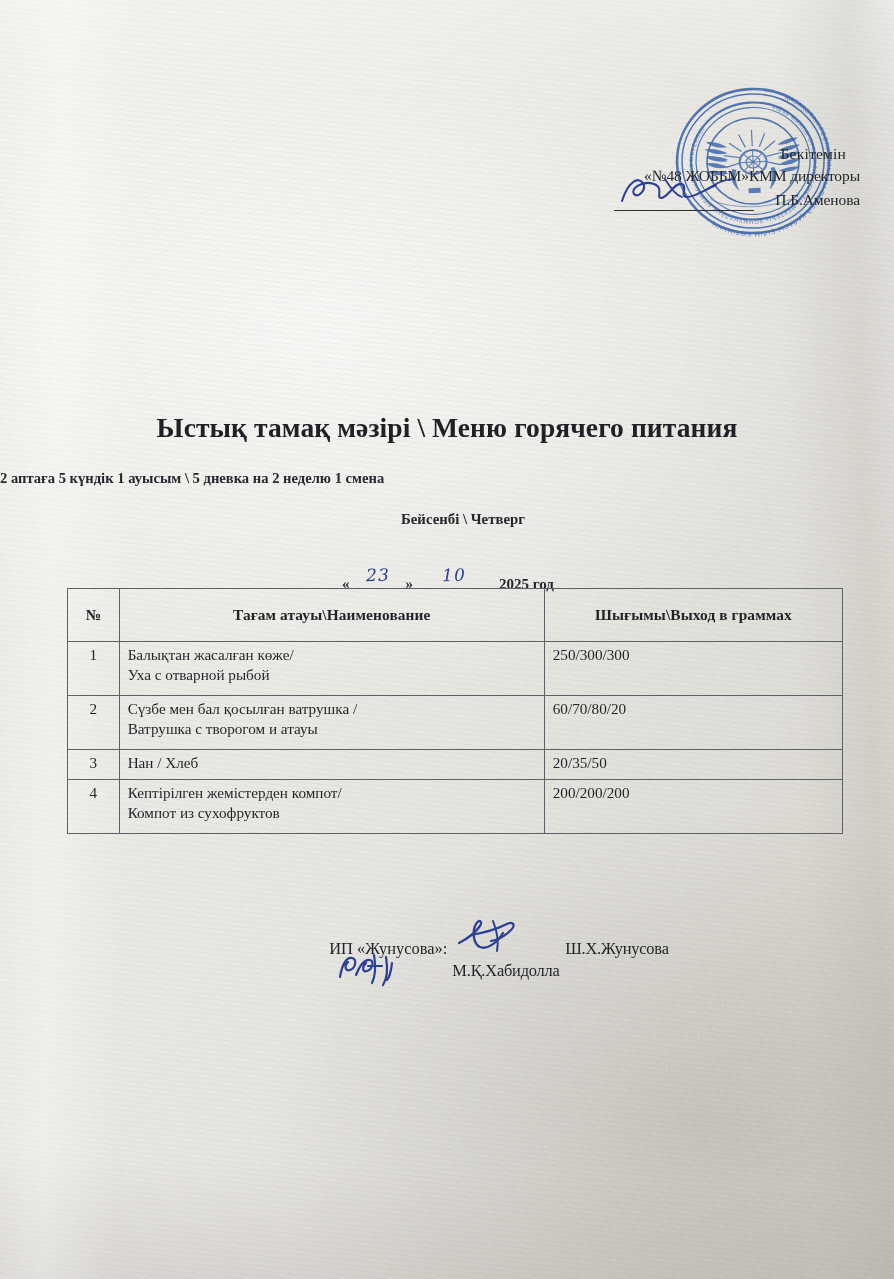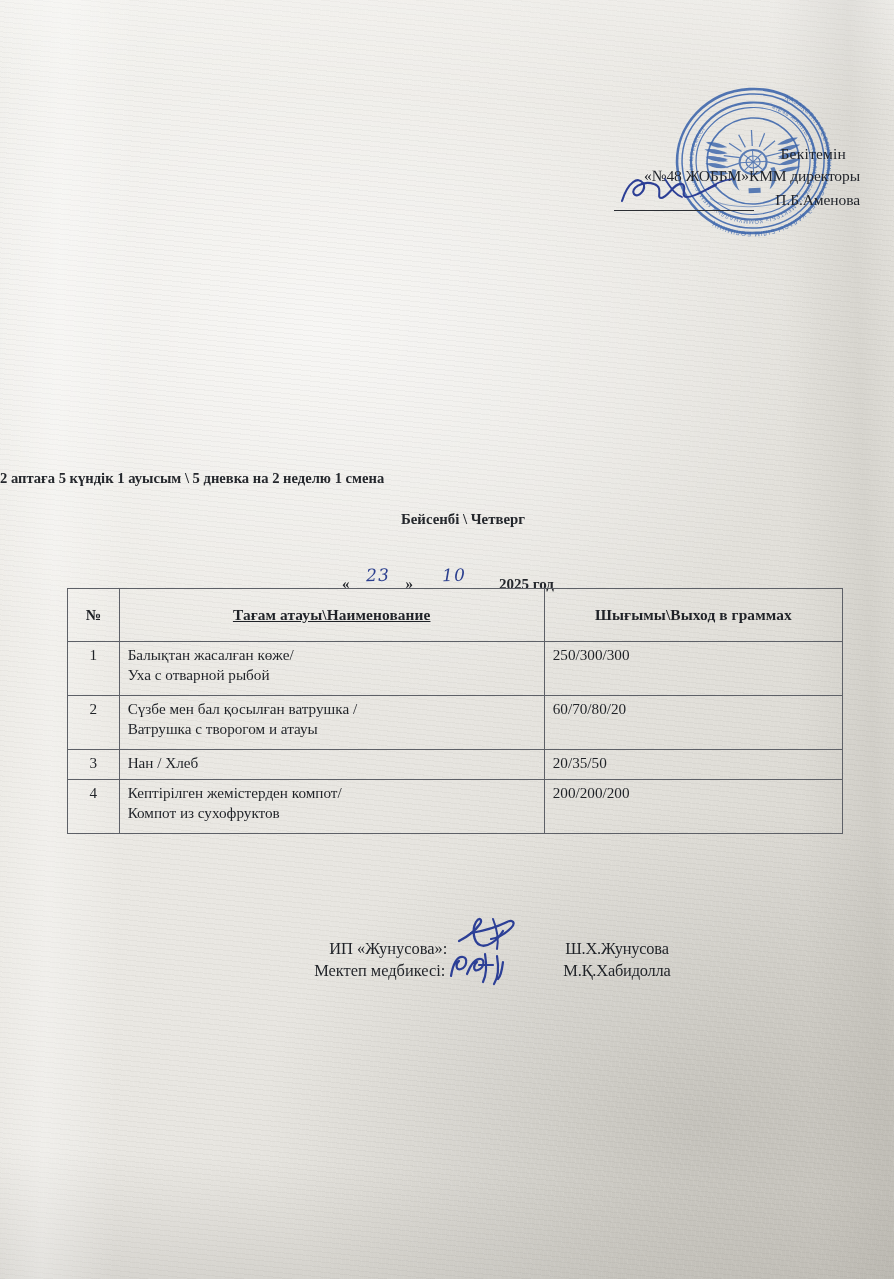--- a/index.html
+++ b/index.html
@@ -183,21 +183,21 @@
   }
   #menu-table thead th {
     height: 52px;
     font-size: 15.4px;
     font-weight: bold;
     text-align: center;
     vertical-align: middle;
     letter-spacing: 0.1px;
   }
   .col-num   { width: 51px; }
-  .col-name  { width: 426px; text-decoration: underline; }
+  .col-name  { width: 426px; }
   .col-yield { width: 299px; }
 
   #menu-table tbody td { font-size: 15.2px; line-height: 1.31; }
   .cell-num {
     text-align: center;
     vertical-align: top;
     padding-top: 3px !important;
     font-size: 14.8px;
   }
   .cell-name {
@@ -218,21 +218,21 @@
     left: 0;
     width: 894px;
     z-index: 3;
     color: #1f2227;
     font-size: 16.4px;
     line-height: 1.32;
   }
   .sig-row {
     display: flex;
     justify-content: center;
-    align-items: flex-start;
+    align-items: flex-end;
   }
   .sig-label {
     text-align: right;
     width: 222px;
     white-space: nowrap;
   }
   .sig-mark {
     position: relative;
     width: 118px;
     height: 20px;
@@ -308,20 +308,21 @@
         <path d="M70 92 C66 100, 70 110, 76 114 C72 106, 72 98, 74 93 Z"></path>
         <path d="M112 92 C116 100, 112 110, 106 114 C110 106, 110 98, 108 93 Z"></path>
         <path d="M85 112 h12 v5 h-12 Z"></path>
       </g>
       <g stroke="#2f5ca8" stroke-width="1" fill="none" opacity="0.55">
         <path d="M46 120 C62 134, 120 134, 136 120"></path>
       </g>
     </svg>
   </div>
 
+  <div class="layer" id="doc-title">Ыстық тамақ мәзірі \ Меню горячего питания</div>
   <div class="layer" id="doc-subtitle">2 аптаға 5 күндік 1 ауысым \ 5 дневка на 2 неделю 1 смена</div>
   <div class="layer" id="doc-weekday">Бейсенбі \ Четверг</div>
 
   <div class="layer" id="date-line">
     <span class="quote">«</span>
     <span class="date-slot" id="date-day-slot">
       <span class="hand-digits">23</span>
     </span>
     <span class="quote">»</span>
     <span class="date-slot" id="date-month-slot">
@@ -381,21 +382,20 @@
           <g>
             <path class="ink" stroke-width="2.3" d="M6 26 C14 22, 22 16, 27 9 C30 4, 26 2, 23 7 C19 14, 20 27, 27 30 C34 33, 44 26, 50 16"></path>
             <path class="ink" stroke-width="2.2" d="M18 18 C30 16, 42 13, 54 7 C60 4, 63 8, 58 13 C52 19, 44 23, 38 24"></path>
             <path class="ink" stroke-width="2.0" d="M40 4 C44 14, 46 24, 44 34"></path>
           </g>
         </svg>
       </span>
       <span class="sig-name">Ш.Х.Жунусова</span>
     </div>
     <div class="sig-row">
-      <span class="sig-label">Мектеп медбикесі:</span>
       <span class="sig-mark">
         <svg width="120" height="40" viewBox="0 0 120 40" style="position:absolute;left:0px;top:-12px;">
           <g>
             <path class="ink" stroke-width="2.2" d="M6 28 C8 16, 12 8, 18 9 C23 10, 22 19, 16 21 C11 23, 10 16, 14 13"></path>
             <path class="ink" stroke-width="2.2" d="M22 26 C26 16, 31 10, 36 11 C40 12, 39 20, 33 22 C28 24, 28 17, 32 14"></path>
             <path class="ink" stroke-width="2.2" d="M40 6 C42 18, 41 28, 38 34 M34 17 h14"></path>
             <path class="ink" stroke-width="2.2" d="M52 8 C54 20, 53 30, 49 36 M58 14 C57 22, 56 28, 53 31"></path>
           </g>
         </svg>
       </span>

